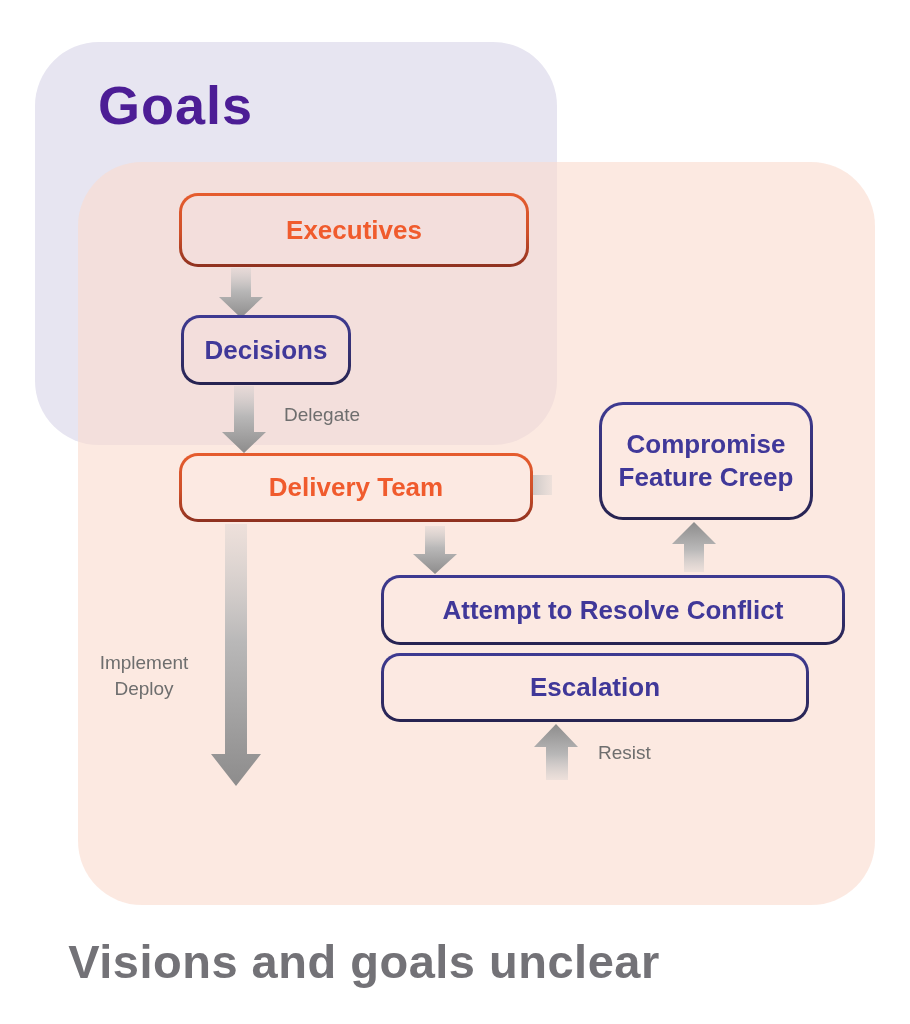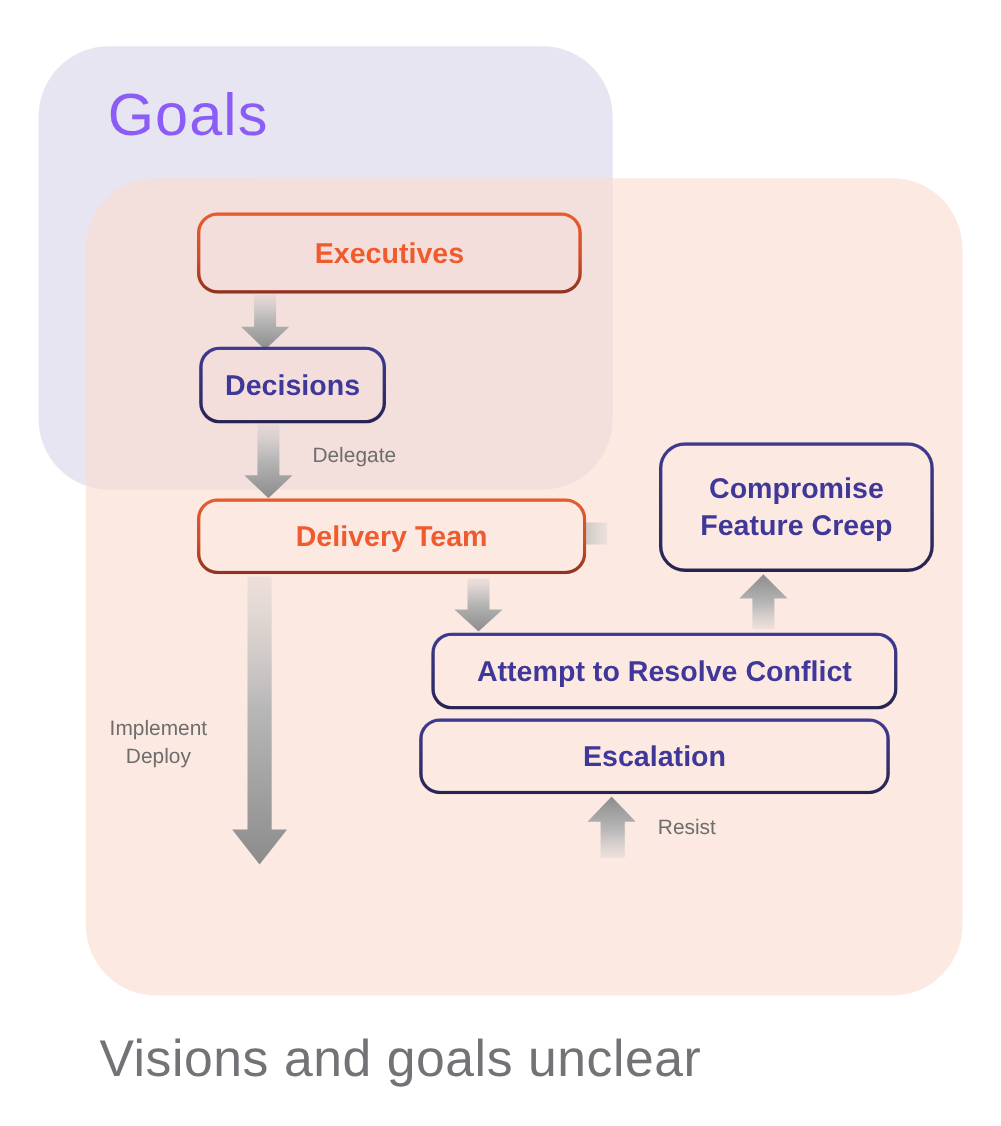--- a/index.html
+++ b/index.html
@@ -23,31 +23,31 @@
     position: absolute;
     left: 78px; top: 162px;
     width: 797px; height: 743px;
     background: rgba(250, 219, 207, 0.62);
     border-radius: 64px;
   }
   .goals-title {
     position: absolute;
     left: 98px; top: 74px;
     font-size: 54px;
-    font-weight: 400;
-    color: #8b5cf6;
+    font-weight: 700;
+    color: #4c1d95;
     letter-spacing: 1px;
   }
   .caption {
     position: absolute;
     left: 0; top: 934px;
     width: 728px;
     text-align: center;
     font-size: 47px;
-    font-weight: 400;
+    font-weight: 700;
     color: #737277;
     letter-spacing: 0.5px;
   }
   svg.arrows {
     position: absolute;
     left: 0; top: 0;
     width: 910px; height: 1024px;
   }
   
   .box {
@@ -128,28 +128,28 @@
   </div>
 
   <div class="box indigo fill-overlap" style="left:145px; top:315px; width:170px; height:70px;">
     <span>Decisions</span>
   </div>
 
   <div class="box orange fill-peach" style="left:143px; top:453px; width:354px; height:69px;">
     <span>Delivery Team</span>
   </div>
 
-  <div class="box indigo fill-peach" style="left:563px; top:402px; width:250px; height:118px; border-radius:24px;">
+  <div class="box indigo fill-peach" style="left:563px; top:402px; width:214px; height:118px; border-radius:24px;">
     <span>
       <span style="display:block">Compromise</span>
       <span style="display:block">Feature Creep</span>
     </span>
   </div>
 
-  <div class="box indigo fill-peach" style="left:356px; top:575px; width:424px; height:70px;">
+  <div class="box indigo fill-peach" style="left:345px; top:575px; width:464px; height:70px;">
     <span>Attempt to Resolve Conflict</span>
   </div>
 
   <div class="box indigo fill-peach" style="left:345px; top:653px; width:428px; height:69px;">
     <span>Escalation</span>
   </div>
 
 
   <div class="edge-label" style="left:284px; top:402px;">Delegate</div>
 

